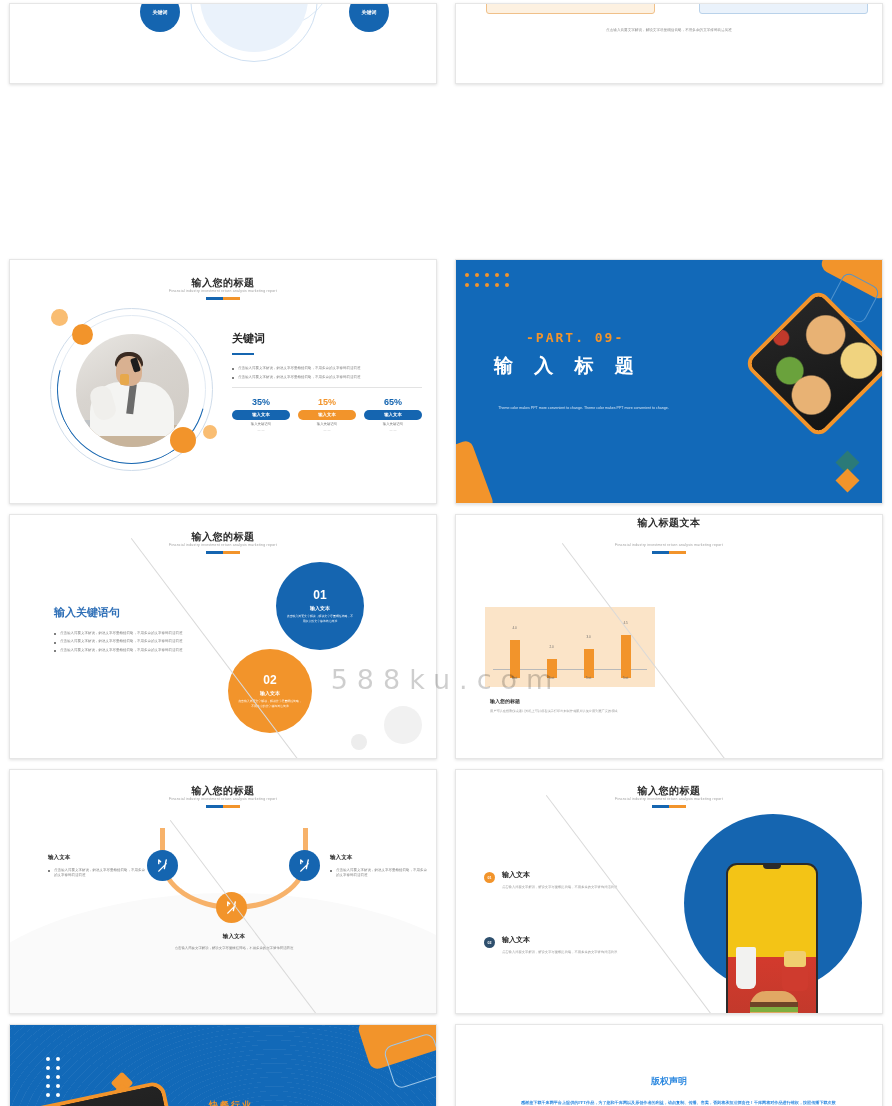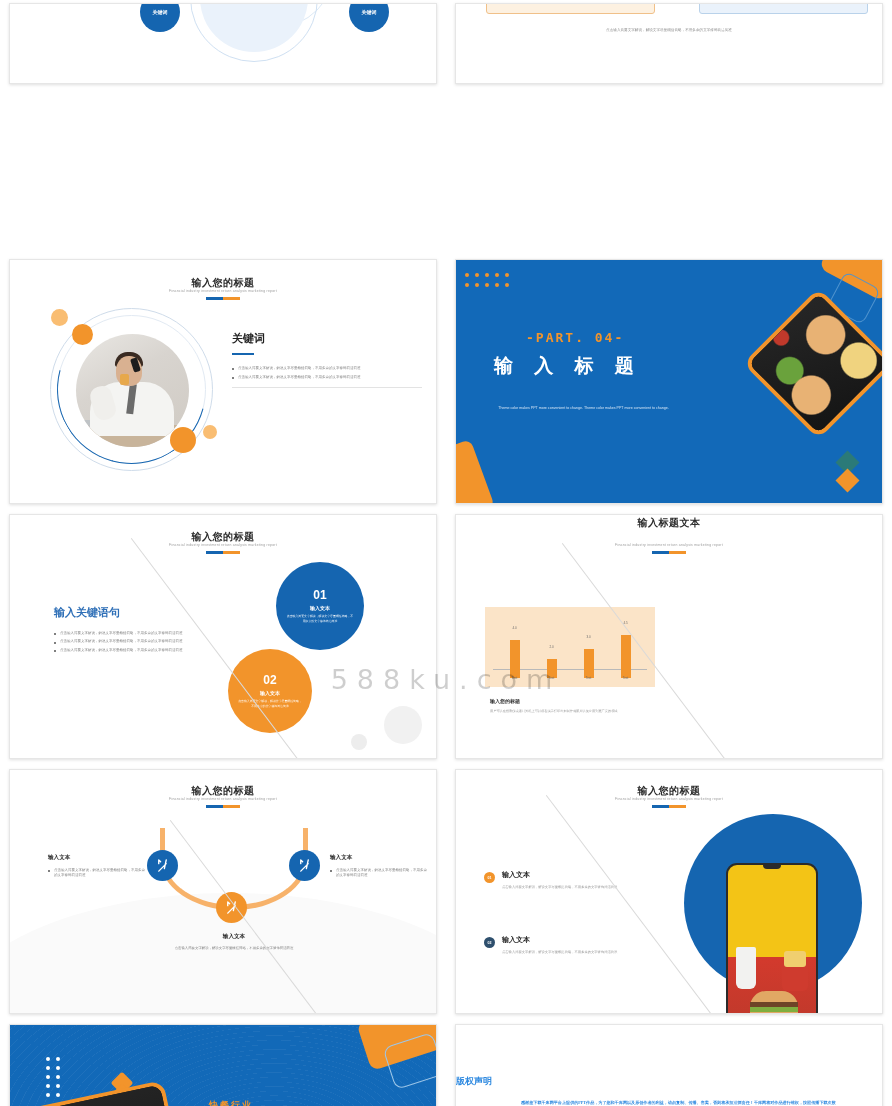--- a/index.html
+++ b/index.html
@@ -151,21 +151,21 @@
   .cover-food-in { position:absolute; inset:0; transform:rotate(12deg) scale(1.5);
      background:
        radial-gradient(circle at 36% 40%, #e8b274 0 22px, transparent 23px),
        radial-gradient(circle at 30% 88%, #e8b274 0 20px, transparent 21px),
        radial-gradient(circle at 66% 66%, #f0d37f 0 21px, transparent 22px),
        radial-gradient(circle at 40% 60%, #6aa23c 0 12px, transparent 13px),
        linear-gradient(160deg,#2c2c2c,#0d0d0d); }
   .diamond-o { position:absolute; background:#f2942b; transform:rotate(45deg); border-radius:2px; }
 
   
-  .cp-title { position:absolute; left:0;right:0;font-size:9px;
+  .cp-title { position:absolute; left:0;right:0;text-align:center; font-size:9px;
      font-weight:bold; color:#2f8ae0; font-family:"Liberation Serif", serif; }
   .cp-body { position:absolute; font-size:4.1px; color:#2f8ae0; line-height:2.05;
      font-family:"Liberation Serif", serif; font-weight:bold; }
 
   
   .wm { position:absolute; left:0; right:0; text-align:center; pointer-events:none;
         color:#000; opacity:.19; user-select:none; z-index:40; }
   .wm-logo { font-size:55px; font-weight:bold; letter-spacing:4px;
         font-family:"DejaVu Sans", sans-serif; }
   .wm-sub { font-size:27px; letter-spacing:9px; font-family:"DejaVu Sans", sans-serif; }
@@ -232,20 +232,40 @@
         <div class="dotc" style="left:193px;top:165px;width:14px;height:14px;background:#f9bd72;"></div>
 
         <div style="position:absolute;left:222px;top:71px;width:190px;">
           <div style="font-size:11px;font-weight:bold;color:#1f1f1f;">关键词</div>
           <div style="width:22px;height:2.2px;background:#1565b0;margin-top:7px;"></div>
           <div style="margin-top:11px;">
             <div class="bullet-li">点击输入简要文字解说，解说文字尽量概括简略，不用多余的文字修饰简洁简准</div>
             <div class="bullet-li">点击输入简要文字解说，解说文字尽量概括简略，不用多余的文字修饰简洁简准</div>
           </div>
           <div style="height:0.7px;background:#e3e3e3;margin-top:7px;"></div>
+          <div style="display:flex;gap:8px;margin-top:9px;">
+            <div style="flex:1;">
+              <div class="pct" style="color:#1565b0;">35%</div>
+              <div class="pill" style="background:#1565b0;margin-top:3px;">输入文本</div>
+              <div class="undertxt">输入关键语句</div>
+              <div class="undertxt2">— —</div>
+            </div>
+            <div style="flex:1;">
+              <div class="pct" style="color:#f2942b;">15%</div>
+              <div class="pill" style="background:#f2942b;margin-top:3px;">输入文本</div>
+              <div class="undertxt">输入关键语句</div>
+              <div class="undertxt2">— —</div>
+            </div>
+            <div style="flex:1;">
+              <div class="pct" style="color:#1565b0;">65%</div>
+              <div class="pill" style="background:#1565b0;margin-top:3px;">输入文本</div>
+              <div class="undertxt">输入关键语句</div>
+              <div class="undertxt2">— —</div>
+            </div>
+          </div>
         </div>
       </div>
     </div>
 
     <div class="cell">
       <div class="slide">
         <div class="blue-slide">
           <div class="corner-orange" style="right:-18px;top:-30px;width:72px;height:58px;transform:rotate(28deg);border-radius:9px;"></div>
           <div style="position:absolute;right:8px;top:18px;width:40px;height:40px;border:1px solid #4f93ce;border-radius:8px;transform:rotate(28deg);"></div>
           <div class="corner-orange" style="left:-20px;bottom:-14px;width:48px;height:72px;transform:rotate(-20deg);border-radius:8px;"></div>
@@ -256,21 +276,21 @@
               <span></span>
               <span></span>
               <span></span>
             <span></span>
               <span></span>
               <span></span>
               <span></span>
               <span></span>
           </div>
 
-          <div class="part-label" style="left:70px;top:70px;">-PART. 04-</div>
+          <div class="part-label" style="left:70px;top:70px;">-PART. 09-</div>
           <div class="part-title" style="left:38px;top:93px;">输 入 标 题</div>
           <div class="part-desc" style="left:40px;top:145px;width:175px;">Theme color makes PPT more convenient to change. Theme color makes PPT more convenient to change.</div>
 
           <div class="food-diamond" style="right:10px;top:50px;width:107px;height:107px;">
             <div class="food-inner"></div>
           </div>
 
           <div style="position:absolute;right:26px;bottom:32px;width:17px;height:17px;background:#2b7a78;transform:rotate(45deg);"></div>
           <div style="position:absolute;right:26px;bottom:14px;width:17px;height:17px;background:#f2942b;transform:rotate(45deg);"></div>
         </div>

